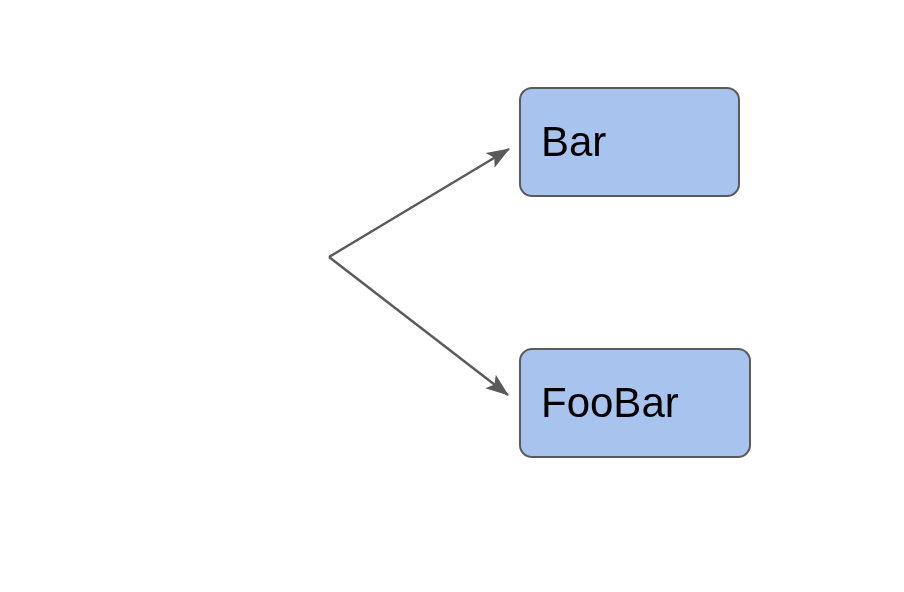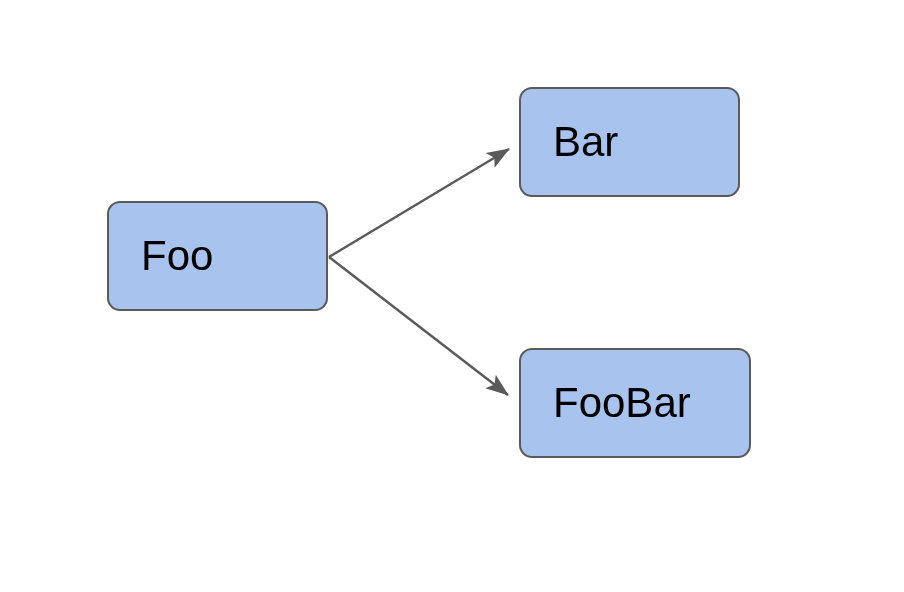--- a/index.html
+++ b/index.html
@@ -36,21 +36,21 @@
     align-items: center;
     justify-content: flex-start;
   }
   .node-label {
     font-family: "Liberation Sans", sans-serif;
     font-size: 42px;
     line-height: 1;
     color: #000000;
     letter-spacing: 0px;
     white-space: nowrap;
-    padding-left: 32px;
+    padding-left: 20px;
   }
   #node-foo {
     left: 107px;
     top: 201px;
     width: 221px;
     height: 110px;
   }
   #node-bar {
     left: 519px;
     top: 87px;
@@ -74,23 +74,20 @@
       <marker id="arrowhead" markerWidth="10" markerHeight="8" refX="9.2" refY="4" orient="auto" markerUnits="strokeWidth">
         <path d="M 0 0.4 L 9.6 4 L 0 7.6 L 2.1 4 Z" fill="#5a5a5a"></path>
       </marker>
     </defs>
 
     <line x1="329" y1="257" x2="509" y2="149" stroke="#5a5a5a" stroke-width="2.4" marker-end="url(#arrowhead)"></line>
 
     <line x1="329" y1="257" x2="508" y2="395" stroke="#5a5a5a" stroke-width="2.4" marker-end="url(#arrowhead)"></line>
   </svg>
 
-  <div id="node-foo" class="node">
-    <span class="node-label">Foo</span>
-  </div>
 
   <div id="node-bar" class="node">
     <span class="node-label">Bar</span>
   </div>
 
   <div id="node-foobar" class="node">
     <span class="node-label">FooBar</span>
   </div>
 
 </div>

